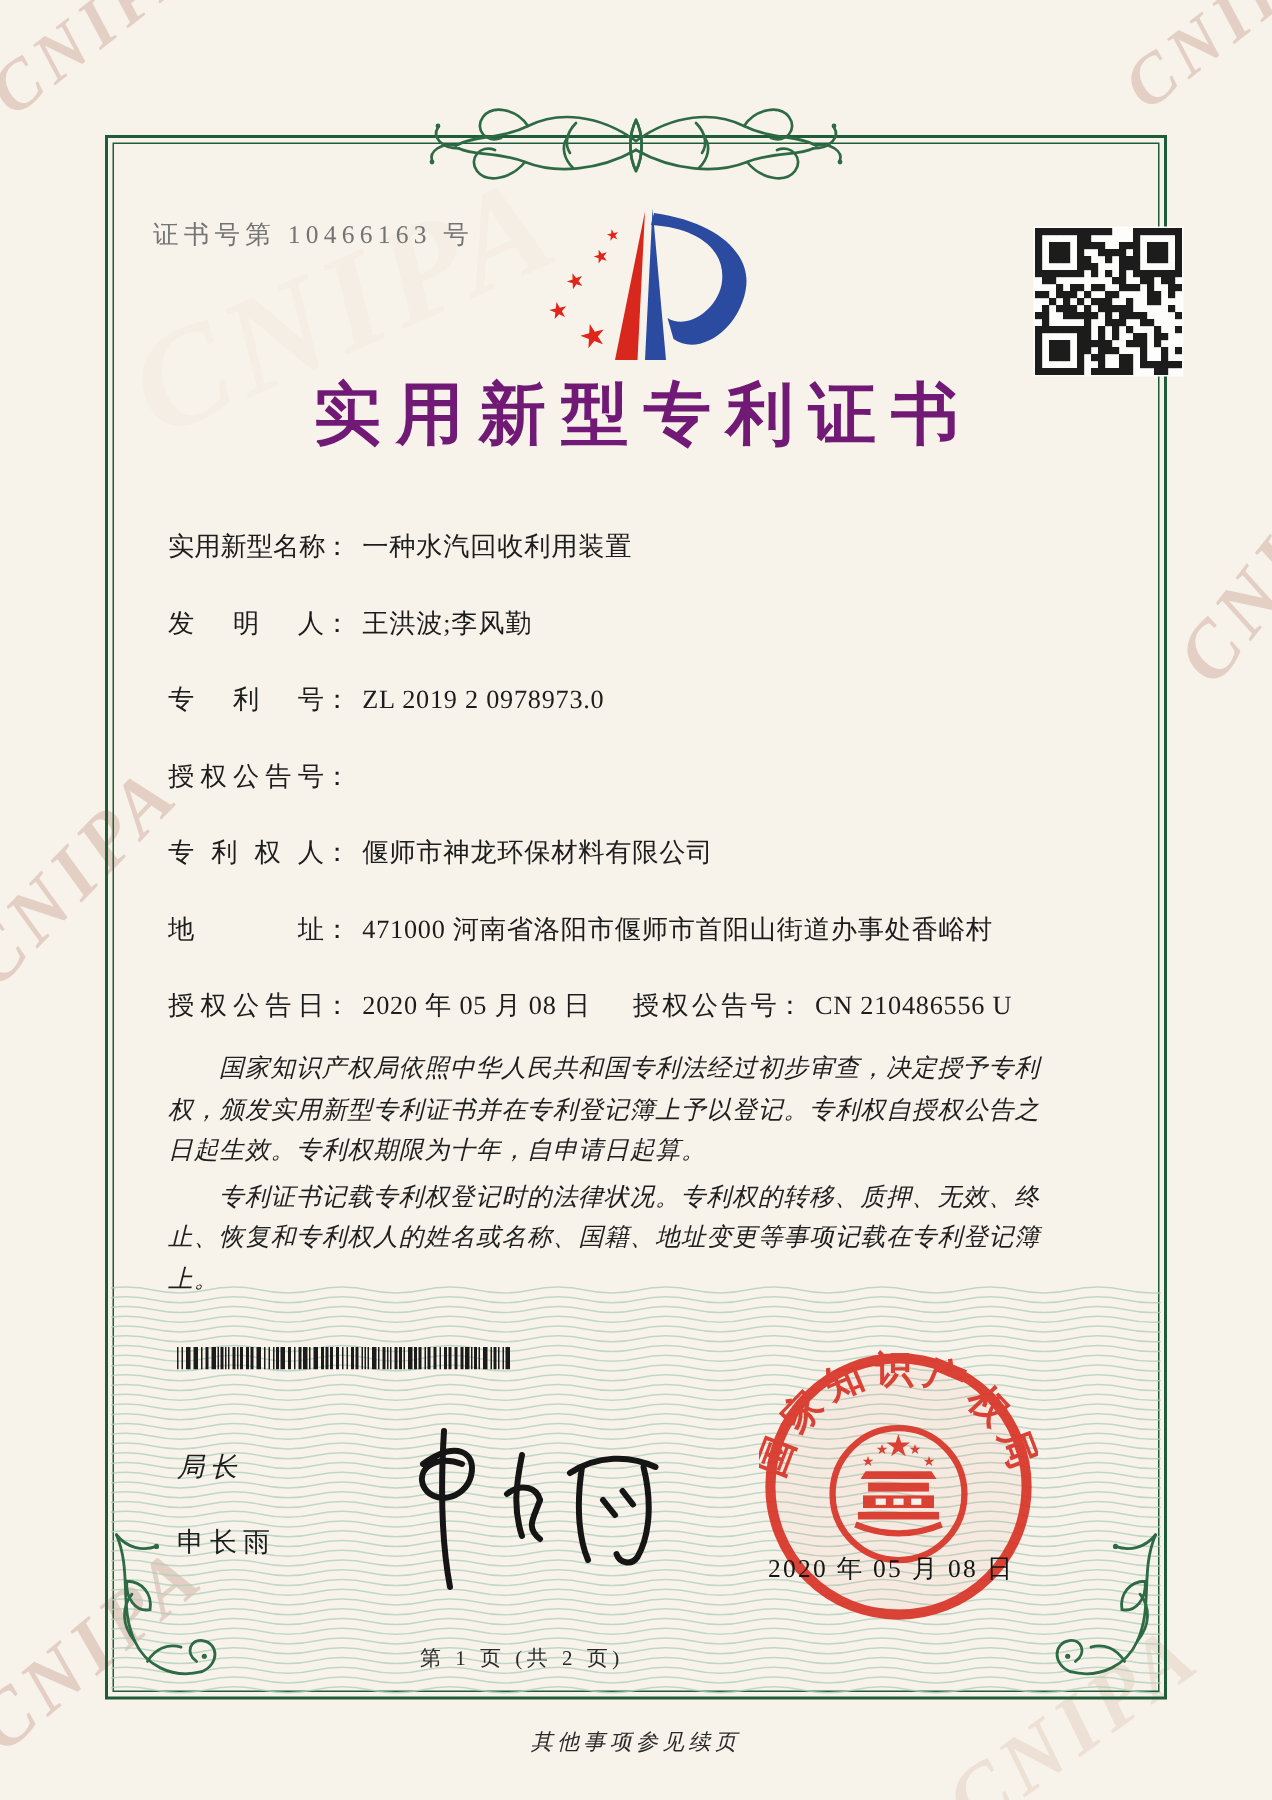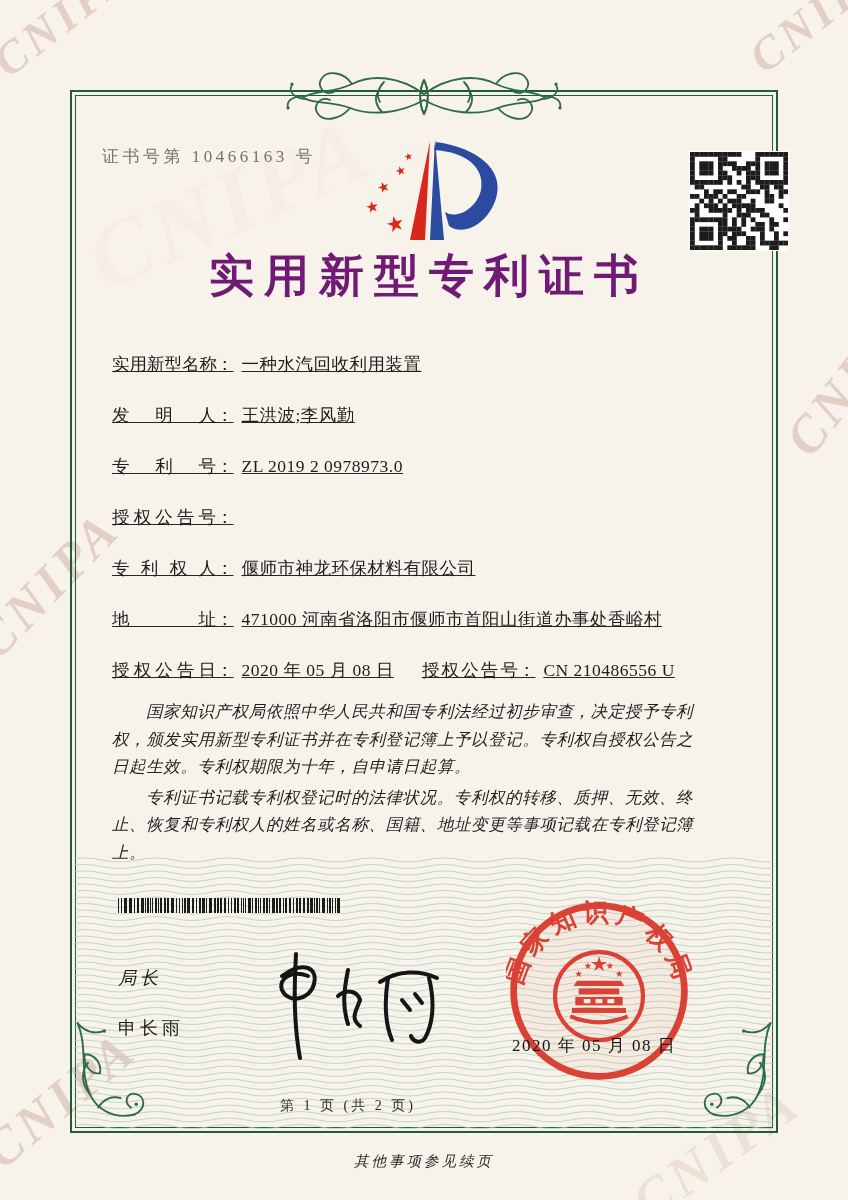--- a/index.html
+++ b/index.html
@@ -44,21 +44,21 @@
 
   .title {
     position:absolute; left:0; top:246px; width:848px;
     text-align:center; font-size:45px; font-weight:700;
     letter-spacing:10px; text-indent:10px; color:#701a75;
   }
 
   .qr-wrap { position:absolute; left:689px; top:151px; width:100px; height:100px; background:#fdfdfb; padding:1px; }
 
   .fields { position:absolute; left:112px; top:350px; width:600px; font-size:17.5px; }
-  .frow { display:flex; line-height:29px; margin-bottom:22px; white-space:nowrap;text-decoration:underline; }
+  .frow { display:flex; line-height:29px; margin-bottom:22px; white-space:nowrap; }
   .flabel {
     display:inline-block; width:104px;
     text-align:justify; text-align-last:justify;
     color:#1d1d1d;
   }
   .fcolon { margin-right:8px; color:#1d1d1d; }
   .fvalue { color:#1d1d1d; letter-spacing:0.5px; }
   .fgroup2 { display:flex; margin-left:28px; }
   .fgroup2 .flabel { width:96px; }
 

